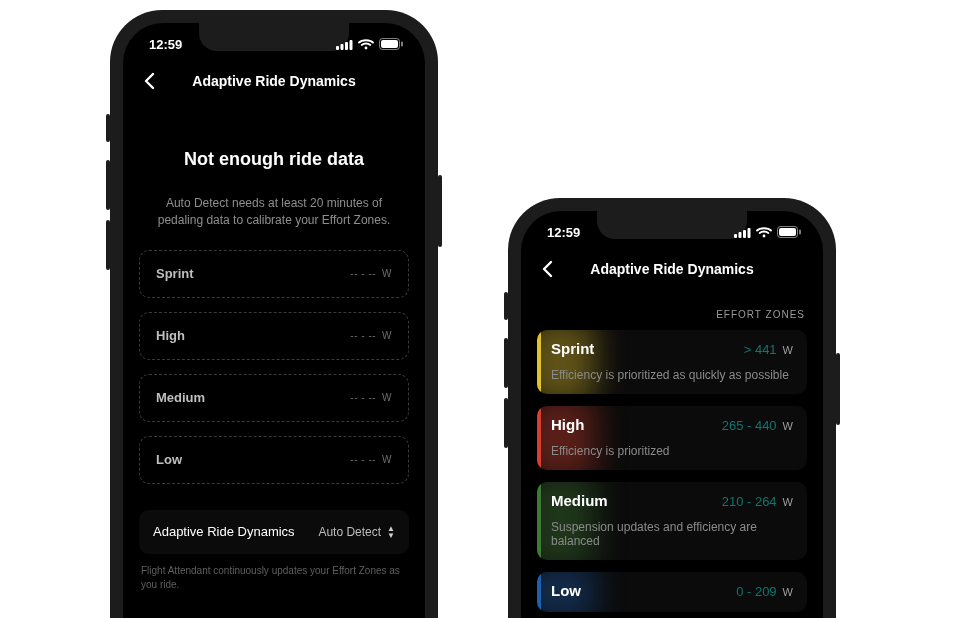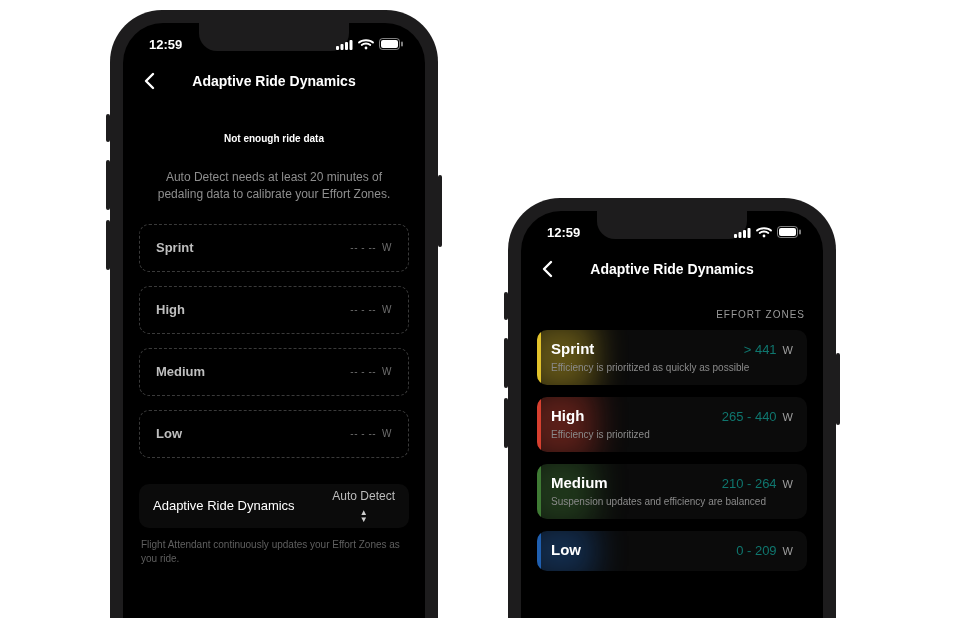--- a/index.html
+++ b/index.html
@@ -72,60 +72,60 @@
     height:44px;color:var(--text);font-size:14px;font-weight:600;
   }
   .back{
     position:absolute;left:14px;top:50%;transform:translateY(-50%);
     width:24px;height:24px;display:flex;align-items:center;justify-content:center;
   }
 
   .content{padding:0 16px;}
 
   
-  .empty-title{color:var(--text);font-size:10px;font-weight:700;text-align:center;margin-top:30px;}
+  .empty-title{color:var(--text);font-size:18px;font-weight:700;text-align:center;margin-top:46px;}
   .empty-sub{color:var(--muted);font-size:12px;line-height:1.45;text-align:center;margin:25px auto 20px;max-width:260px;}
 
   .zone-dashed{
     border:1.5px dashed #3a3a3a;border-radius:10px;
     padding:14px 16px;margin-bottom:14px;
     display:flex;align-items:center;justify-content:space-between;
     height:48px;box-sizing:border-box;
   }
   .zone-dashed .zlabel{color:#bfbfbf;font-size:13px;font-weight:600;}
   .zone-dashed .zval{color:#6d6d6d;font-size:10px;letter-spacing:.5px;}
   .zone-dashed .zunit{margin-left:6px;}
 
   .setting-row{
     background:var(--row-bg);border-radius:10px;height:44px;
     display:flex;align-items:center;justify-content:space-between;
     padding:0 14px;color:var(--text);font-size:13px;
     margin-top:26px;
   }
-  .setting-row .sval{color:#bdbdbd;display:flex;align-items:center;gap:6px;font-size:12px;flex-direction:column;}
+  .setting-row .sval{color:#bdbdbd;display:flex;align-items:center;gap:6px;font-size:12px;}
   .stepper{display:inline-flex;flex-direction:column;line-height:7px;font-size:8px;color:#cfcfcf;}
   .footnote{color:var(--muted2);font-size:10px;line-height:1.4;margin-top:10px;padding:0 2px;}
 
   
   .sect-label{color:#9a9a9a;font-size:10px;letter-spacing:1px;margin:18px 2px 10px;text-align:right;}
   .zone-card{
     background:var(--row-bg);border-radius:10px;
     padding:10px 14px 12px;margin-bottom:12px;position:relative;overflow:hidden;
   }
   .zone-card .accent{
     position:absolute;left:0;top:0;bottom:0;width:4px;border-radius:4px 0 0 4px;
   }
   .zone-card .glow{
     position:absolute;left:-12px;top:-10px;bottom:-10px;width:70px;opacity:.4;filter:blur(16px);
   }
   .zc-row{display:flex;align-items:baseline;justify-content:space-between;position:relative;z-index:2;}
   .zc-name{color:#fff;font-size:15px;font-weight:700;}
   .zc-val{color:#0f766e;font-size:13px;font-weight:500;}
   .zc-unit{color:#9e9e9e;font-size:11px;margin-left:6px;font-weight:400;}
-  .zc-desc{color:#8a8a8a;font-size:10px;margin-top:4px;position:relative;z-index:2;}
+  .zc-desc{color:#8a8a8a;font-size:12px;margin-top:10px;position:relative;z-index:2;}
 </style>
 </head>
 <body>
 <div class="stage">
 
 <div class="phone a">
   <div class="btn-side btn-left1"></div>
   <div class="btn-side btn-left2"></div>
   <div class="btn-side btn-left3"></div>
   <div class="btn-side btn-right"></div>

